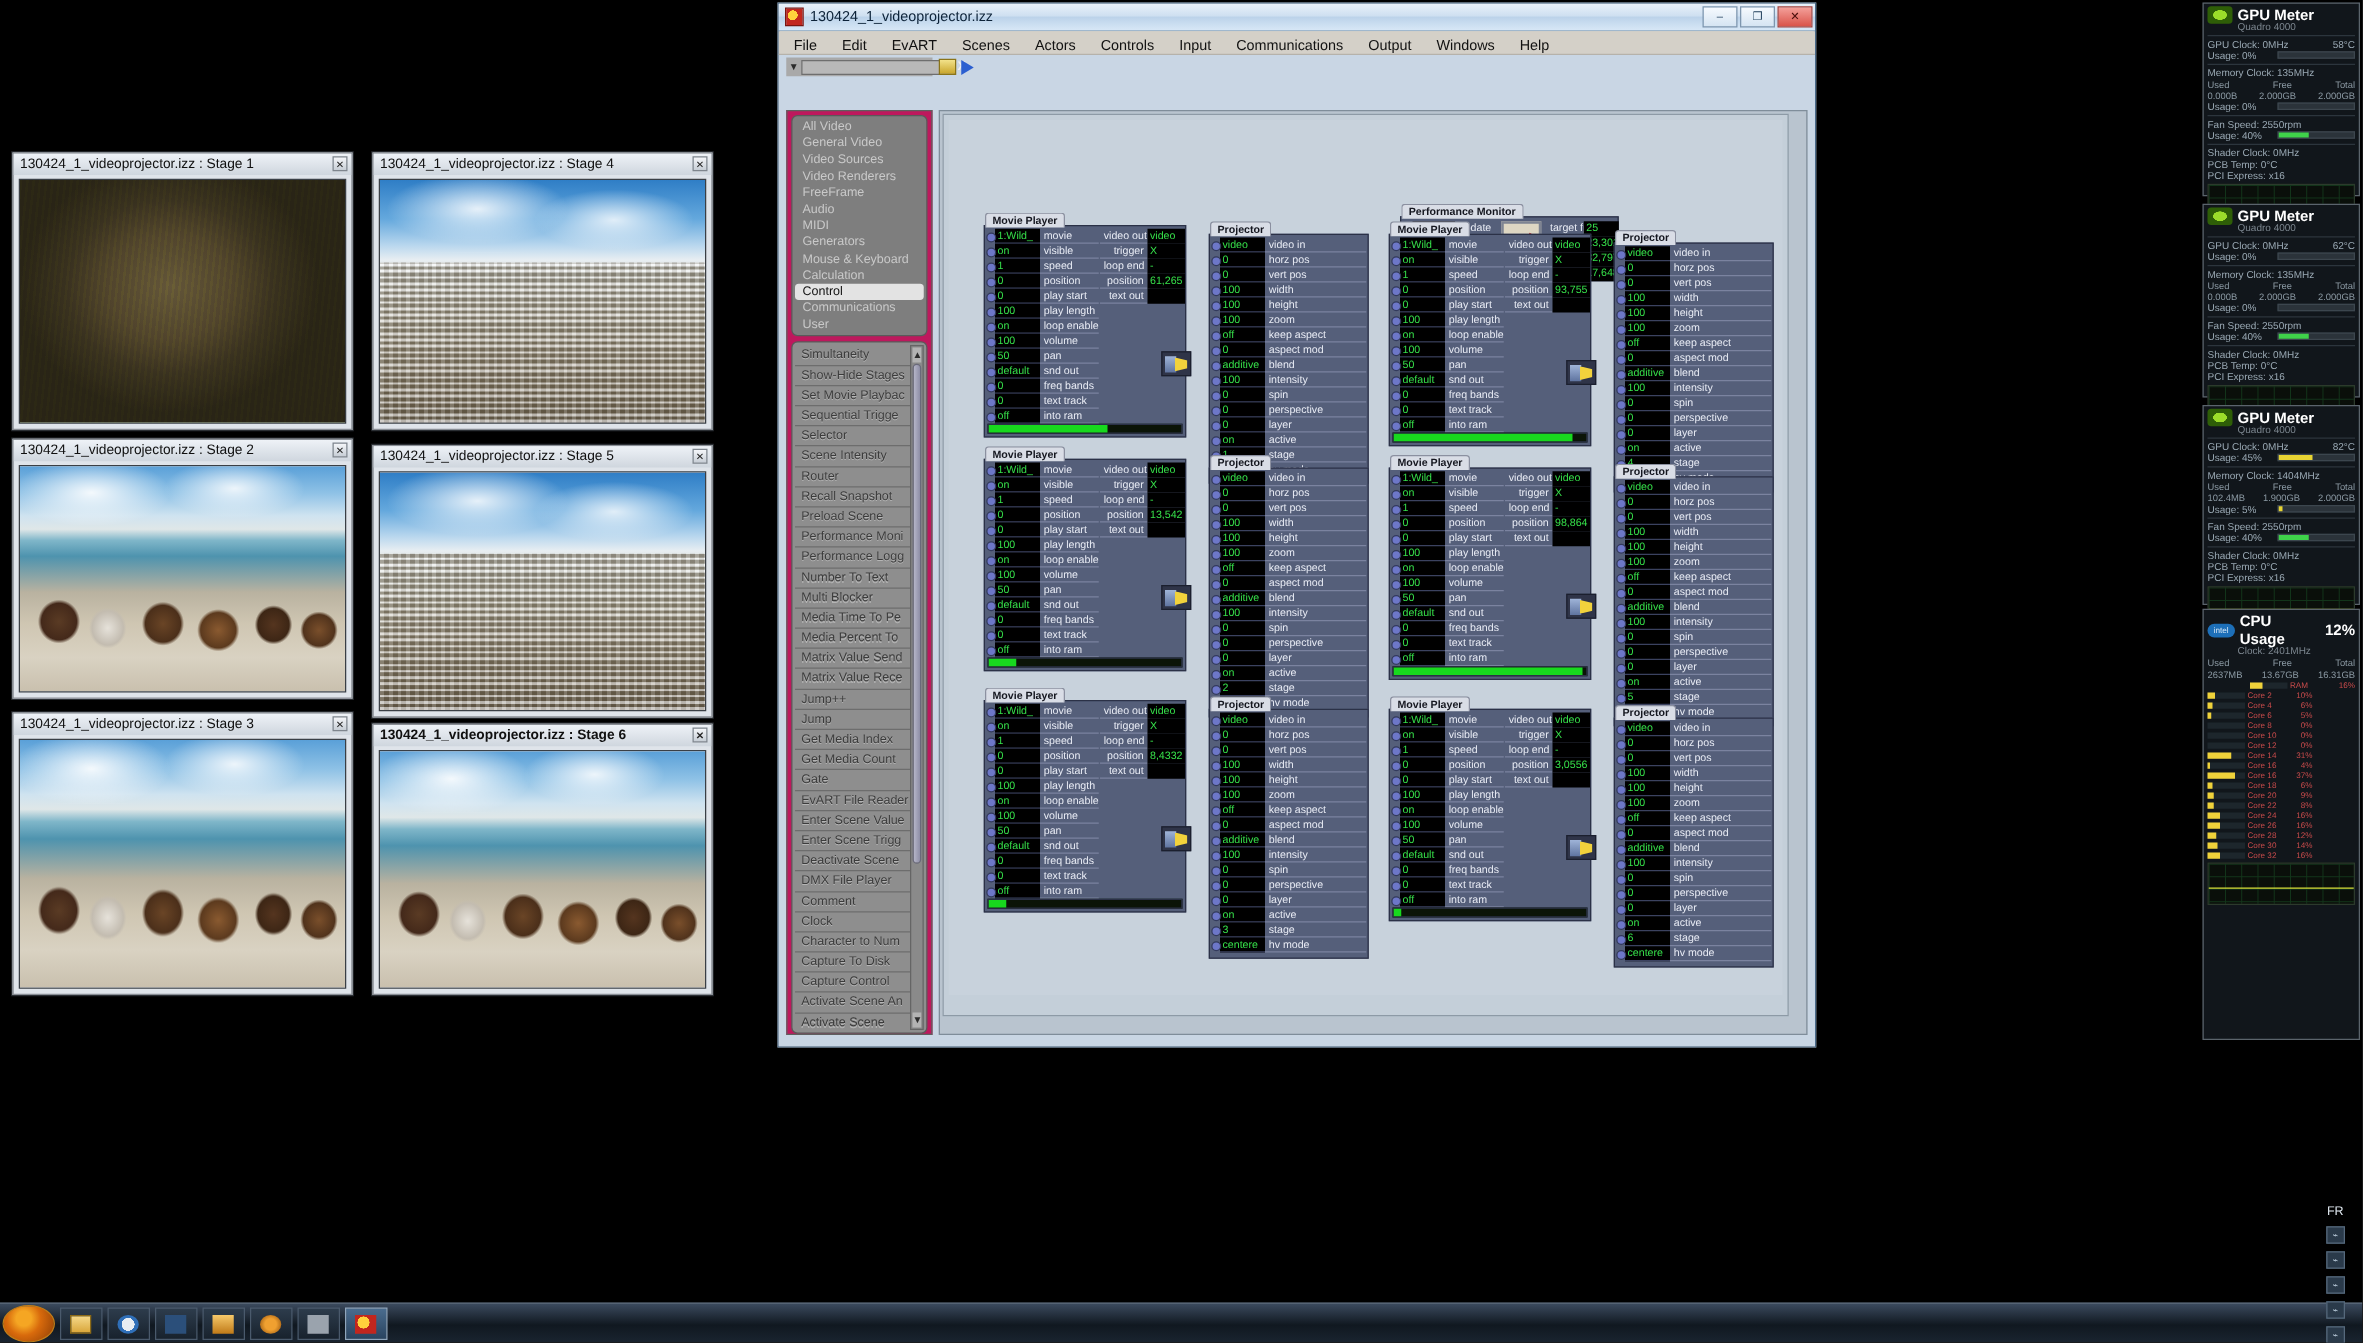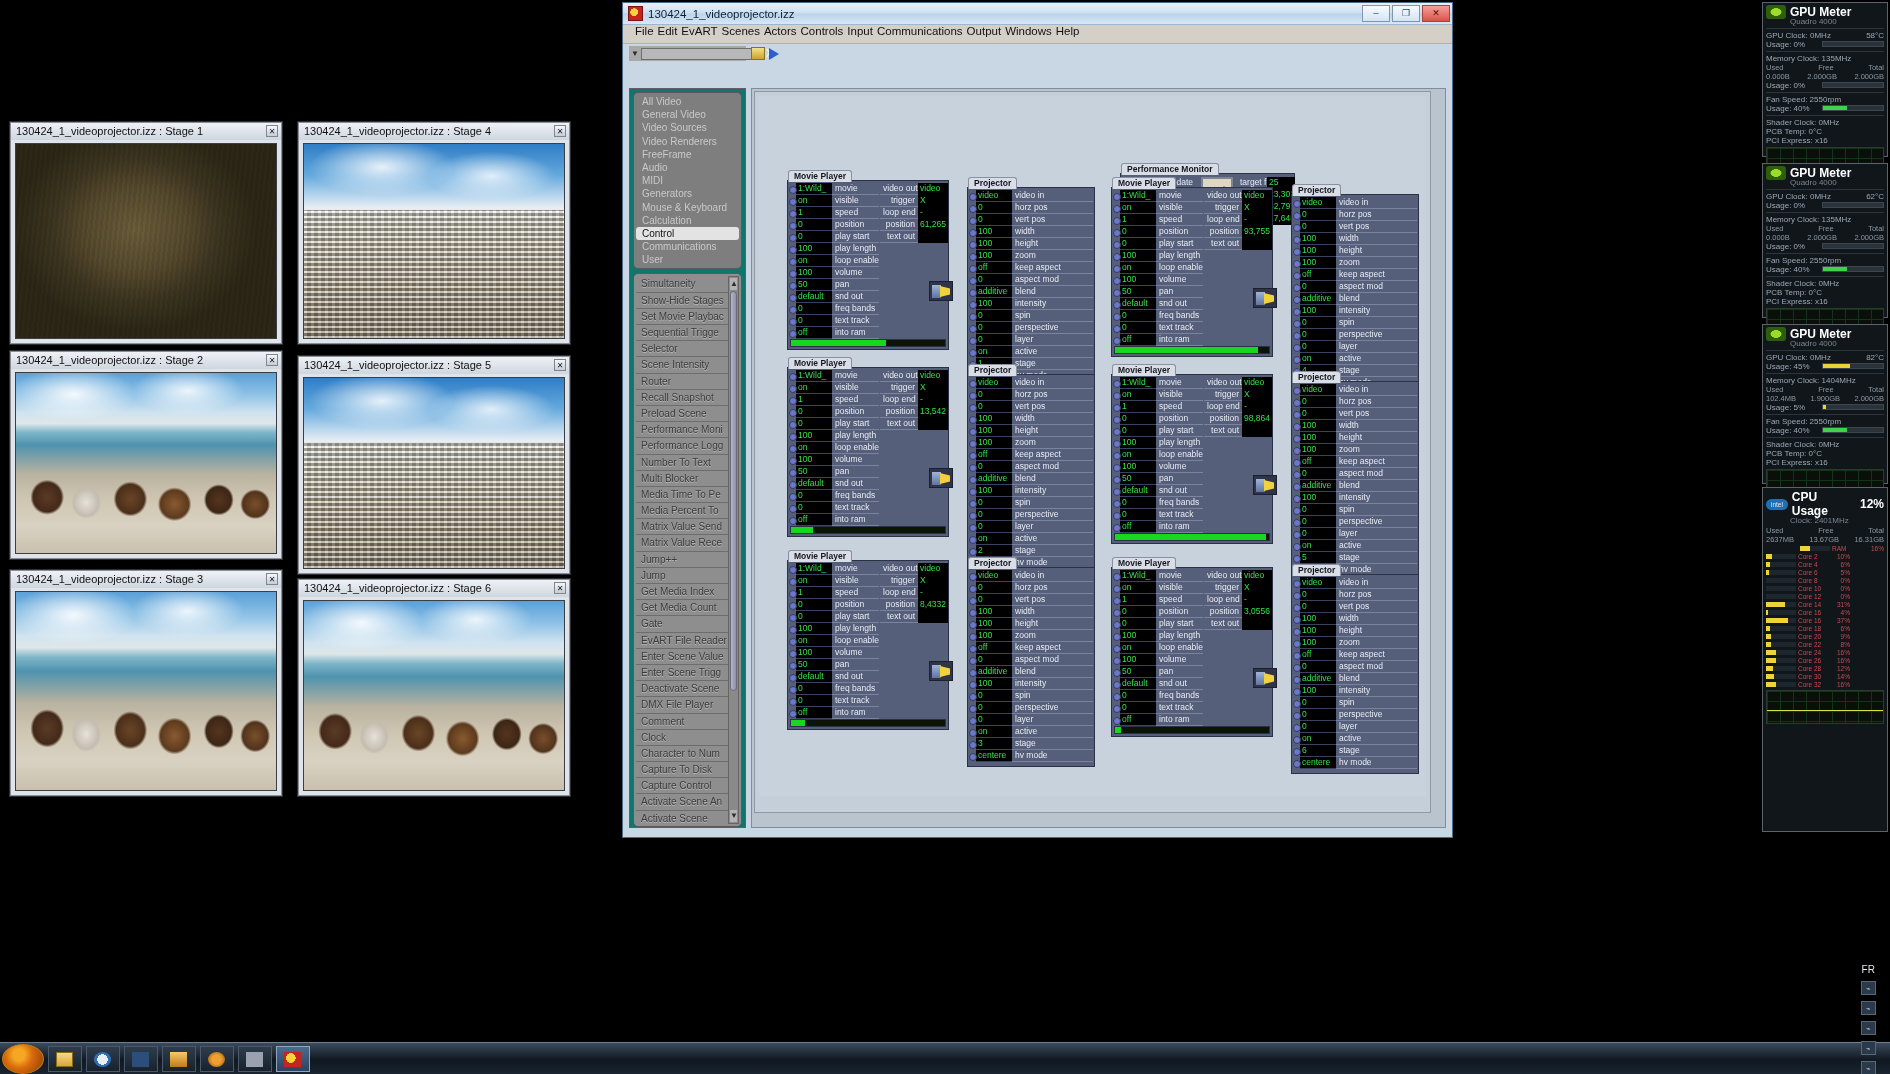--- a/index.html
+++ b/index.html
@@ -64,31 +64,31 @@
                   padding: 0 2px 0 5px; }
   .izz-ico { width: 15px; height: 15px; margin-right: 5px;
              background: radial-gradient(circle at 40% 40%, #ffd23c 0 35%, #c2261e 36% 100%);
              border: 1px solid #7a1410; }
   .izz-title { font-size: 11.5px; color: #0c2238; flex: 1; }
   .winbtns { display: flex; gap: 2px; }
   .wbtn { width: 28px; height: 17px; border: 1px solid #7e96ae;
           background: linear-gradient(#f6fafe,#d5e4f2); font-size: 9px; color: #21405c;
           text-align: center; line-height: 15px; }
   .wbtn.close { background: linear-gradient(#f4a09a,#d9534a); border-color: #a8433c; color: #4a0f0c; }
-  .izz-menu { height: 19px; background: #d4d0c8; display: flex; align-items: flex-start;
-              padding-left: 12px; gap: 4px; font-size: 11.5px; color: #111;
+  .izz-menu { height: 19px; background: #d4d0c8; display: flex; align-items: flex-end;
+              padding-left: 12px; gap: 20px; font-size: 11.5px; color: #111;
               border-bottom: 1px solid #b6b2aa; }
   .izz-menu span { cursor: default; }
 
   .izz-body { position: absolute; left: 0; right: 0; top: 41px; bottom: 0;
               background: #c9d6e4; padding: 3px; }
 
   
   #browser { position: absolute; left: 6px; top: 44px; width: 117px; height: 740px;
-             background: #0f766e; border: 1px solid #5f5f5f; }
+             background: #be185d; border: 1px solid #5f5f5f; }
   .srch { height: 15px; display: flex; align-items: center; gap: 2px;
           padding: 1px 2px; background: #a9a9a9; }
   .srch .dd { width: 10px; text-align: center; font-size: 8px; color: #2a2a2a; }
   .srch input { flex: 1; height: 12px; font-size: 9px; border: 1px solid #6e6e6e;
                 background: #b8b8b8; color: #111; padding: 0 2px; }
   .srch .xbtn { width: 11px; text-align: center; font-size: 10px; font-weight: bold;
                 color: #f0f0f0; }
   .cat-box { margin: 3px 3px 0 3px; background: #7e7e7e; border: 1px solid #5a5a5a;
              border-radius: 5px; padding: 2px; }
   .cat { height: 13.2px; font-size: 10px; color: #c9c9c9; padding-left: 6px;
@@ -257,21 +257,21 @@
   <div class="stage-win" style="left:298px;top:356px;width:272px;height:218px;">
     <div class="stage-title">
       <span>130424_1_videoprojector.izz : Stage 5</span>
       <span class="stage-close">✕</span>
     </div>
     <div class="stage-body">
         <div class="img img-birds"></div>
       </div>
   </div>
 
-  <div class="stage-win" style="left:298px;top:579px;width:272px;height:217px;">
+  <div class="stage-win" style="left:298px;top:579px;width:272px;height:217px;font-weight:bold;">
     <div class="stage-title">
       <span>130424_1_videoprojector.izz : Stage 6</span>
       <span class="stage-close">✕</span>
     </div>
     <div class="stage-body">
         <div class="img img-horses"></div>
       </div>
   </div>
 
   <div id="izz">

